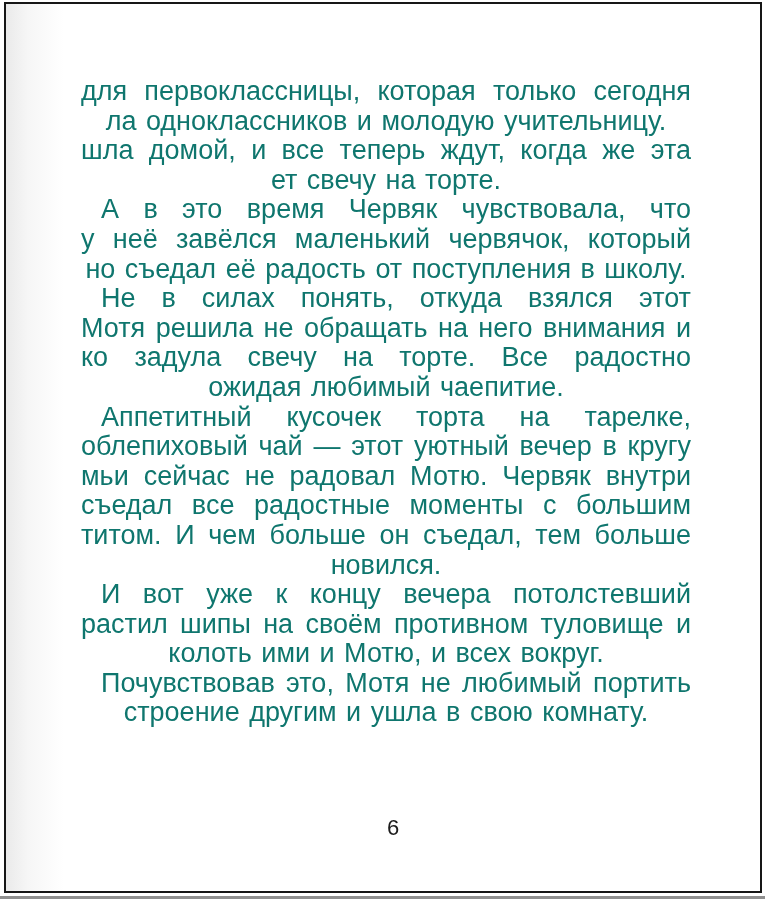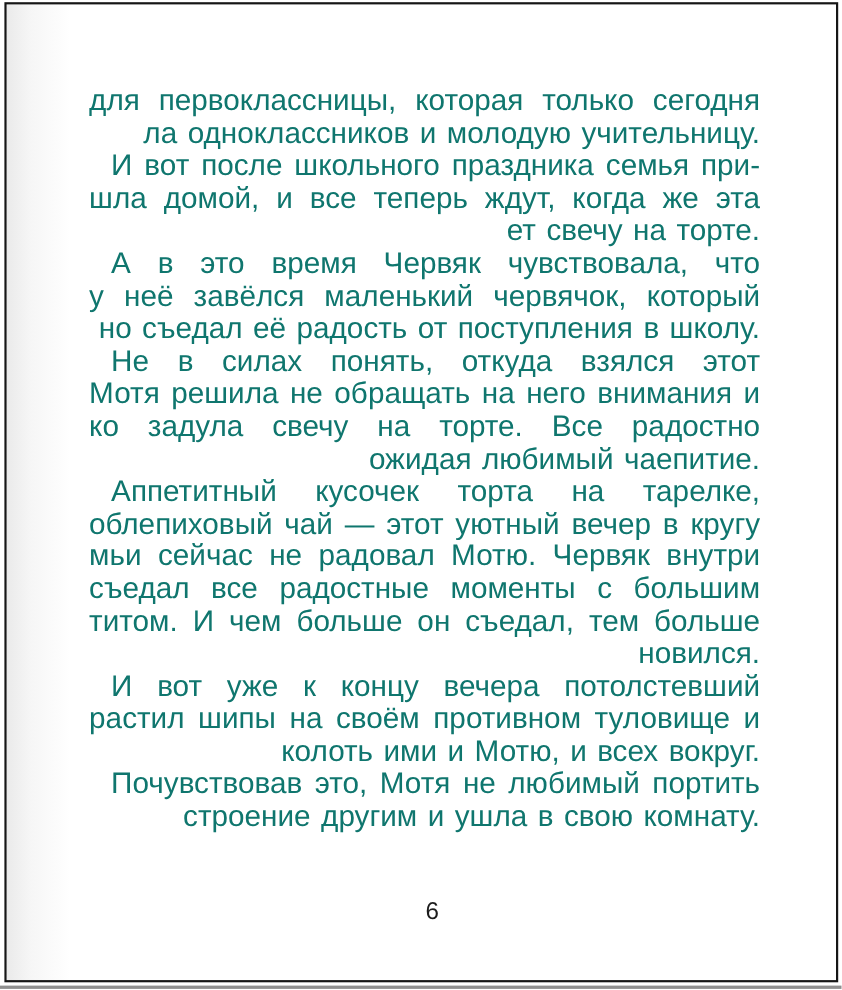--- a/index.html
+++ b/index.html
@@ -41,21 +41,21 @@
     top: 77px;
     width: 610px;
     font-size: 27px;
     line-height: 29.6px;
     color: #0f766e;
     word-spacing: 2px;
   }
   .line {
     height: 29.6px;
     overflow: hidden;
-    text-align: right;
+    text-align: center;
   }
   .line.just {
     text-align: justify;
     text-align-last: justify;
   }
   .line.ind {
     text-indent: 20px;
   }
   .page-number {
     position: absolute;
@@ -70,21 +70,20 @@
   }
 </style>
 </head>
 <body>
 
 <div class="frame"></div>
 
 <div class="text-block">
     <div class="line just">для первоклассницы, которая только сегодня увиде-</div>
     <div class="line">ла одноклассников и молодую учительницу.</div>
-    <div class="line just ind">И вот после школьного праздника семья при-</div>
     <div class="line just">шла домой, и все теперь ждут, когда же эта Мотя</div>
     <div class="line">ет свечу на торте.</div>
     <div class="line just ind">А в это время Червяк чувствовала, что внутри</div>
     <div class="line just">у неё завёлся маленький червячок, который медлен-</div>
     <div class="line">но съедал её радость от поступления в школу.</div>
     <div class="line just ind">Не в силах понять, откуда взялся этот червяк,</div>
     <div class="line just">Мотя решила не обращать на него внимания и рез-</div>
     <div class="line just">ко задула свечу на торте. Все радостно захлопали,</div>
     <div class="line">ожидая любимый чаепитие.</div>
     <div class="line just ind">Аппетитный кусочек торта на тарелке, любимый</div>

